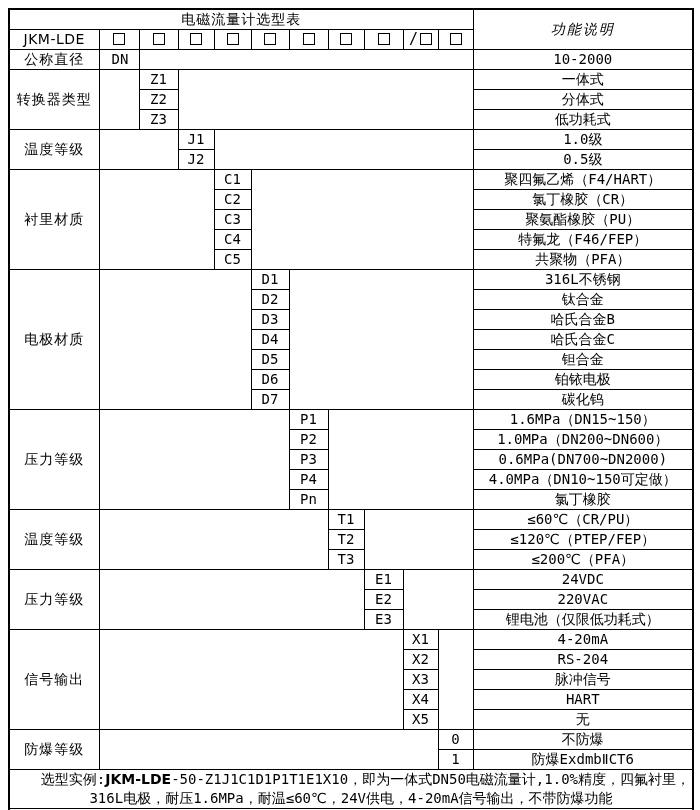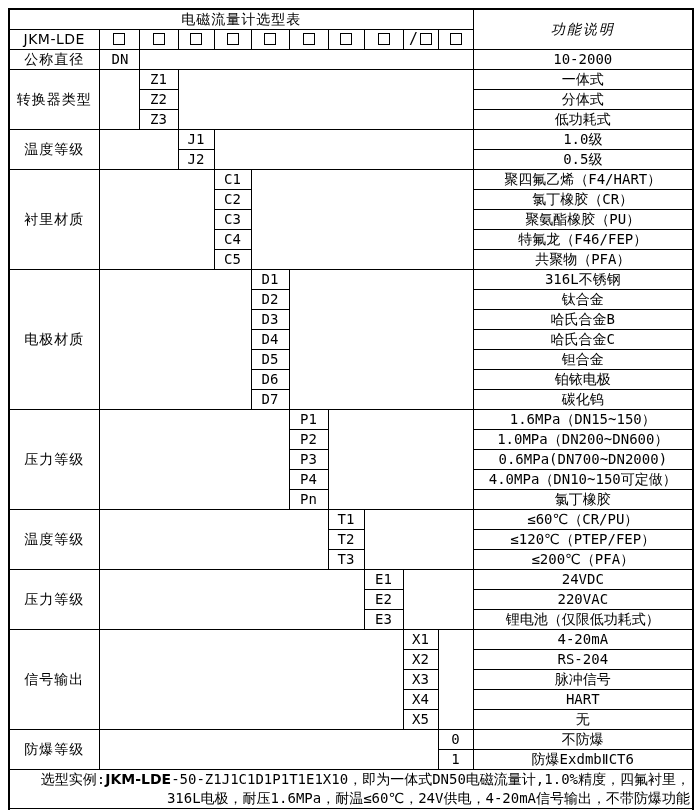--- a/index.html
+++ b/index.html
@@ -50,21 +50,21 @@
   .slash { font-size: 15px; margin-right: 2px; }
   td.code { font-size: 14px; }
   td.code.dn { text-align: center; padding-left: 4px; }
   td.desc { font-size: 14px; }
   td.example-cell {
     height: 44px; line-height: 21px;
     white-space: normal; text-align: left;
     font-size: 14px; padding: 1px 2px;
   }
   .ex-line1 { text-align: right; }
-  .ex-line2 { text-align: right; }
+  .ex-line2 { text-align: center; }
   .ex-model { font-family: "DejaVu Sans", "Liberation Sans", sans-serif; font-weight: bold; }
   td.note-cell {
     height: 22px; line-height: 22px;
     text-align: left; font-size: 14px; padding-left: 2px;
   }
 </style>
 </head>
 <body>
 
 <div class="sheet">

